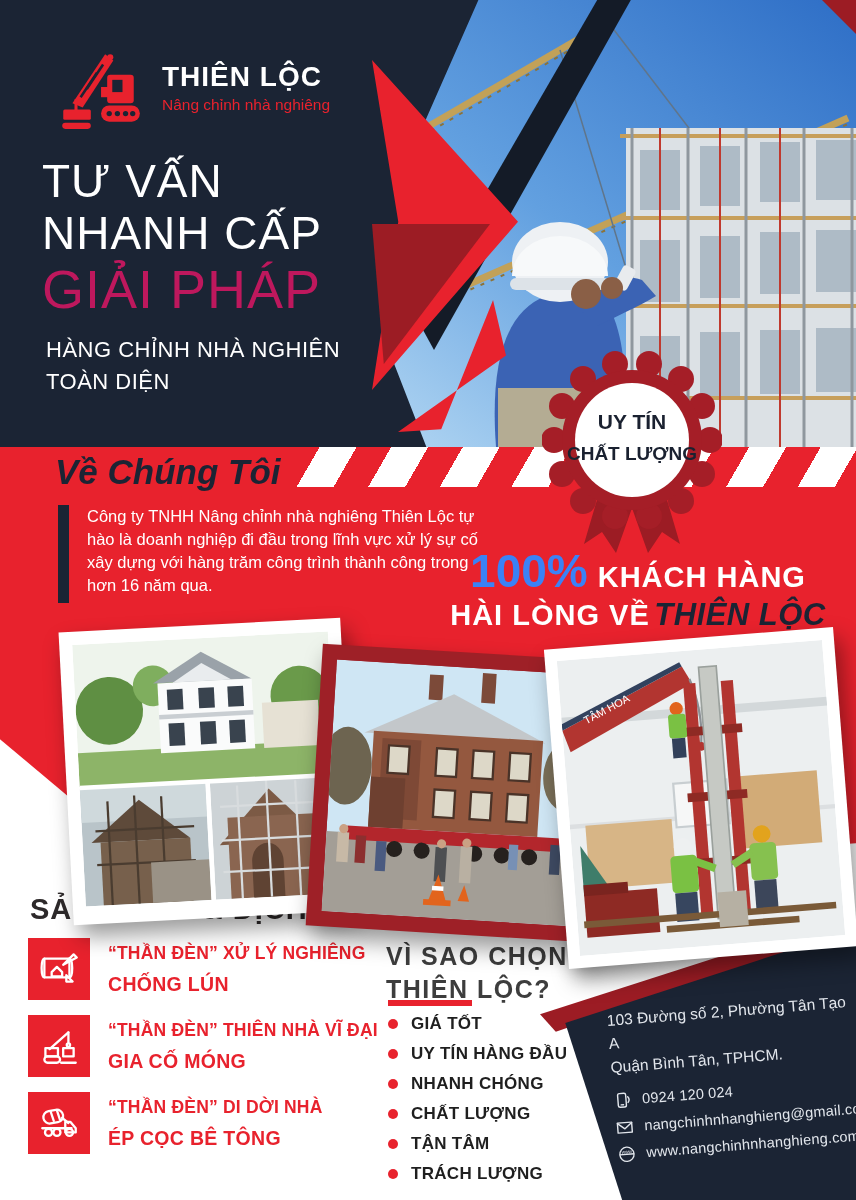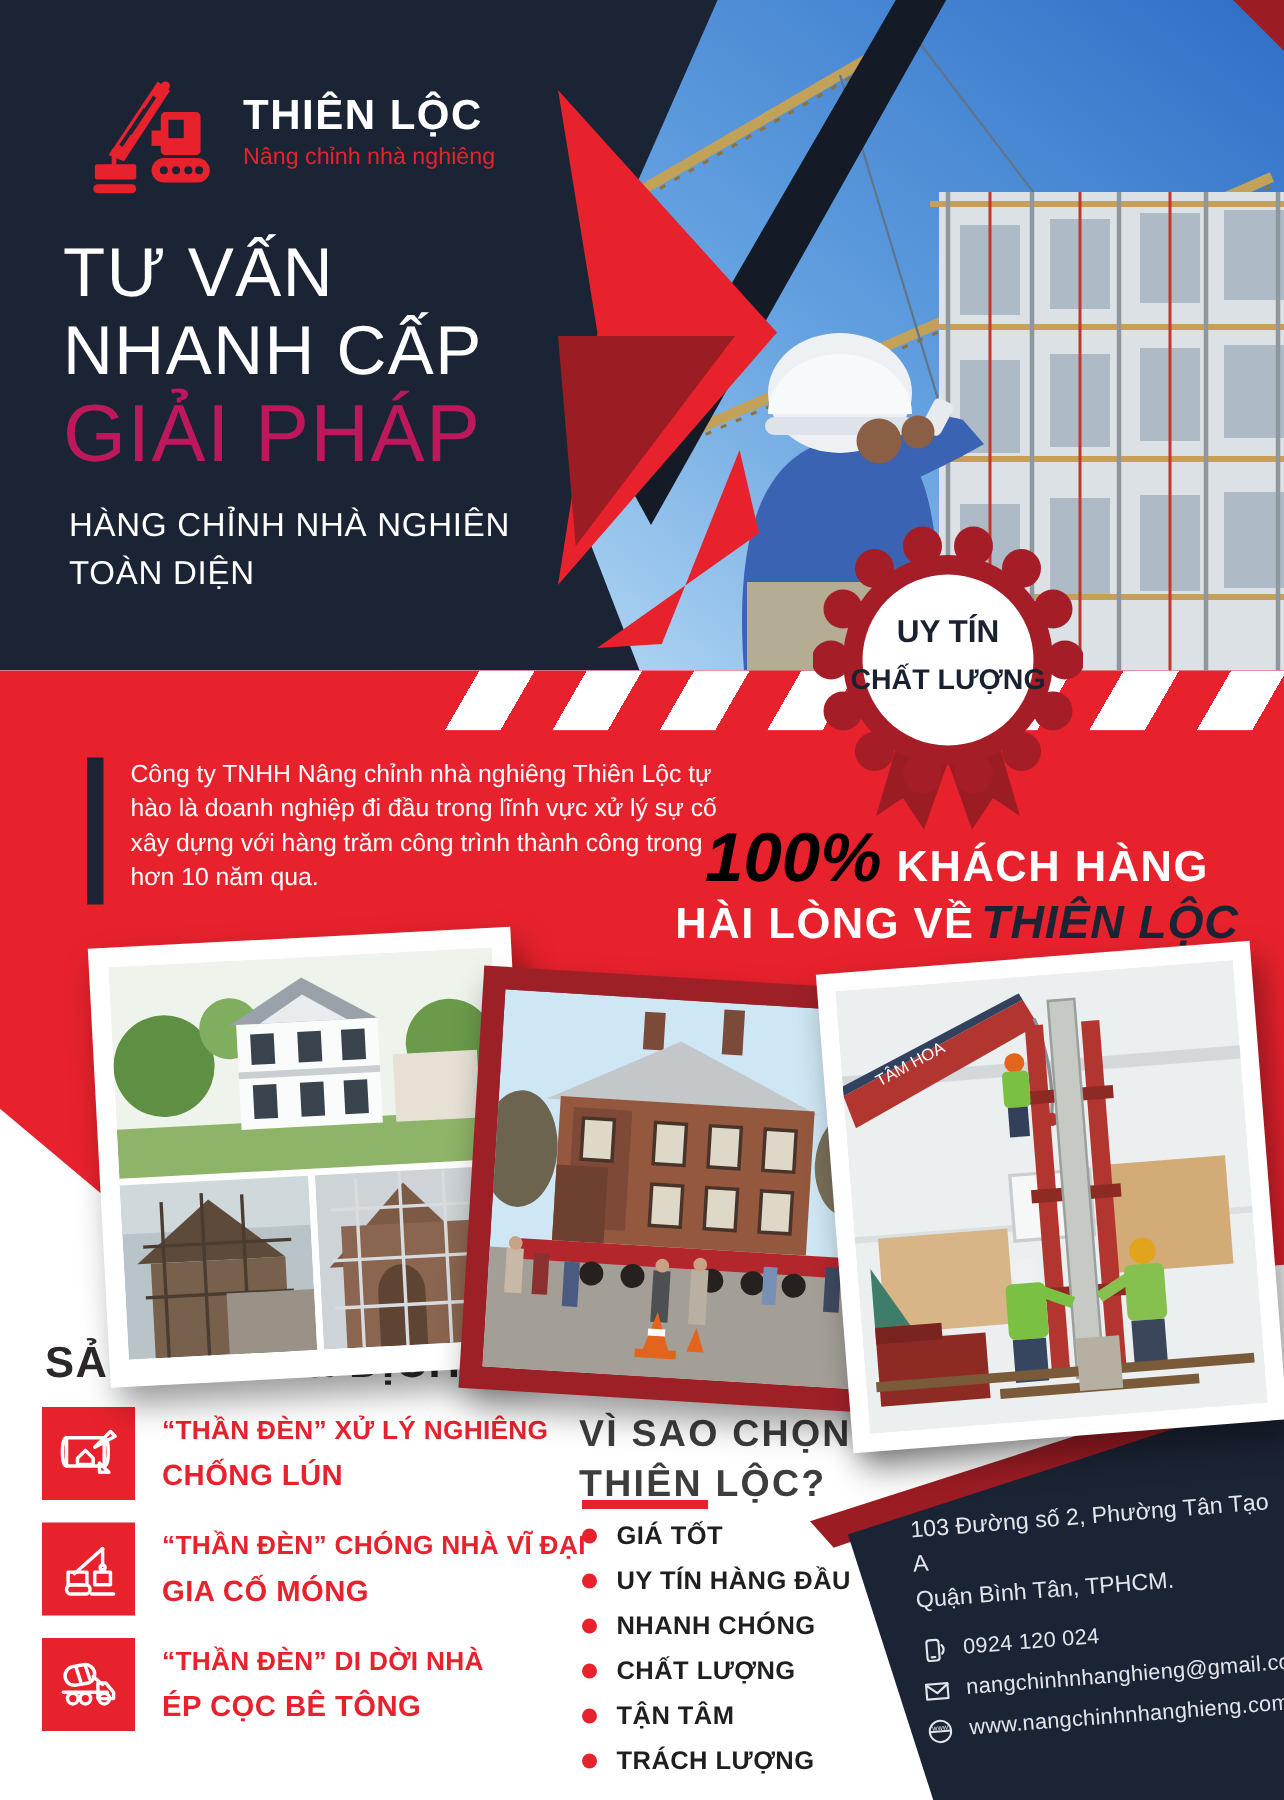--- a/index.html
+++ b/index.html
@@ -36,21 +36,21 @@
   .red-band{position:absolute;left:0;top:447px;width:856px;height:183px;background:#e8222d;z-index:1;}
   .hazard{position:absolute;left:285px;top:447px;width:571px;height:40px;z-index:2;
           background:repeating-linear-gradient(120deg,#e8222d 0 30px,#ffffff 30px 62px);
           clip-path:polygon(6% 0,100% 0,100% 100%,0 100%);}
   .about-heading{position:absolute;left:55px;top:452px;z-index:3;font-size:35px;font-weight:800;
           font-style:italic;color:#1b2434;}
   .about-box{position:absolute;left:58px;top:505px;width:430px;display:flex;z-index:3;}
   .about-bar{width:11px;height:98px;background:#1b2434;margin-right:18px;flex:none;}
   .about-text{font-size:16.5px;line-height:1.4;color:#ffffff;margin:0;}
   .stat{position:absolute;left:420px;top:546px;width:436px;text-align:center;z-index:3;color:#ffffff;line-height:1.12;}
-  .stat .pct{font-size:46px;font-weight:800;font-style:italic;color:#000000;margin-right:10px;}
+  .stat .pct{font-size:46px;font-weight:800;color:#3b82f6;margin-right:10px;}
   .stat .t1,.stat .t2{font-size:29px;font-weight:600;letter-spacing:1px;}
   .stat .brand2{font-size:31px;font-weight:800;font-style:italic;color:#1b2434;letter-spacing:.5px;}
 
   
   .badge{position:absolute;left:542px;top:348px;width:180px;height:215px;z-index:6;}
   .badge svg{position:absolute;left:0;top:0;}
   .badge-text{position:absolute;left:0;top:58px;width:180px;text-align:center;line-height:1.55;}
   .badge-text .b1{font-size:21px;font-weight:800;color:#1a2130;display:block;}
   .badge-text .b2{font-size:19px;font-weight:800;color:#1a2130;display:block;}
 
@@ -221,23 +221,24 @@
     <div class="l2">NHANH CẤP</div>
     <div class="l3">GIẢI PHÁP</div>
   </div>
   <div class="subtitle">
     <div>HÀNG CHỈNH NHÀ NGHIÊN</div>
     <div>TOÀN DIỆN</div>
   </div>
 
   <div class="red-band"></div>
   <div class="hazard"></div>
+  <div class="about-heading">Về Chúng Tôi</div>
   <div class="about-box">
     <div class="about-bar"></div>
-    <p class="about-text">Công ty TNHH Nâng chỉnh nhà nghiêng Thiên Lộc tự hào là doanh nghiệp đi đầu trong lĩnh vực xử lý sự cố xây dựng với hàng trăm công trình thành công trong hơn 10 năm qua.</p>
+    <p class="about-text">Công ty TNHH Nâng chỉnh nhà nghiêng Thiên Lộc tự hào là doanh nghiệp đi đầu trong lĩnh vực xử lý sự cố xây dựng với hàng trăm công trình thành công trong hơn 16 năm qua.</p>
   </div>
   <div class="stat">
     <div>
       <span class="pct">100%</span><span class="t1">KHÁCH HÀNG</span>
     </div>
     <div>
       <span class="t2">HÀI LÒNG VỀ</span>
       <span class="brand2">THIÊN LỘC</span>
     </div>
   </div>
@@ -448,21 +449,21 @@
           <rect x="8" y="32" width="15" height="6" rx="3"></rect>
           <rect x="9" y="24" width="12" height="8"></rect>
           <path d="M13,25 L31,9"></path>
           <path d="M31,9 V19"></path>
           <circle cx="31" cy="21" r="1.6"></circle>
           <rect x="26" y="24" width="10" height="8"></rect>
           <path d="M24,38 H38"></path>
         </svg>
       </div>
       <div class="service-lines">
-        <div class="s1">“THẦN ĐÈN” CHÓNG NHÀ VĨ ĐẠI</div>
+        <div class="s1">“THẦN ĐÈN” THIÊN NHÀ VĨ ĐẠI</div>
         <div class="s2">GIA CỐ MÓNG</div>
       </div>
     </div>
 
     <div class="service-item">
       <div class="service-icon">
         <svg viewBox="0 0 44 44" width="46" height="46" fill="none" stroke="#ffffff" stroke-width="2.2" stroke-linecap="round" stroke-linejoin="round">
           <rect x="7" y="10" width="19" height="12" rx="6" transform="rotate(-10 16 16)"></rect>
           <path d="M14,11 L17,20 M20,10 L23,19"></path>
           <path d="M25,17 l6,5"></path>

